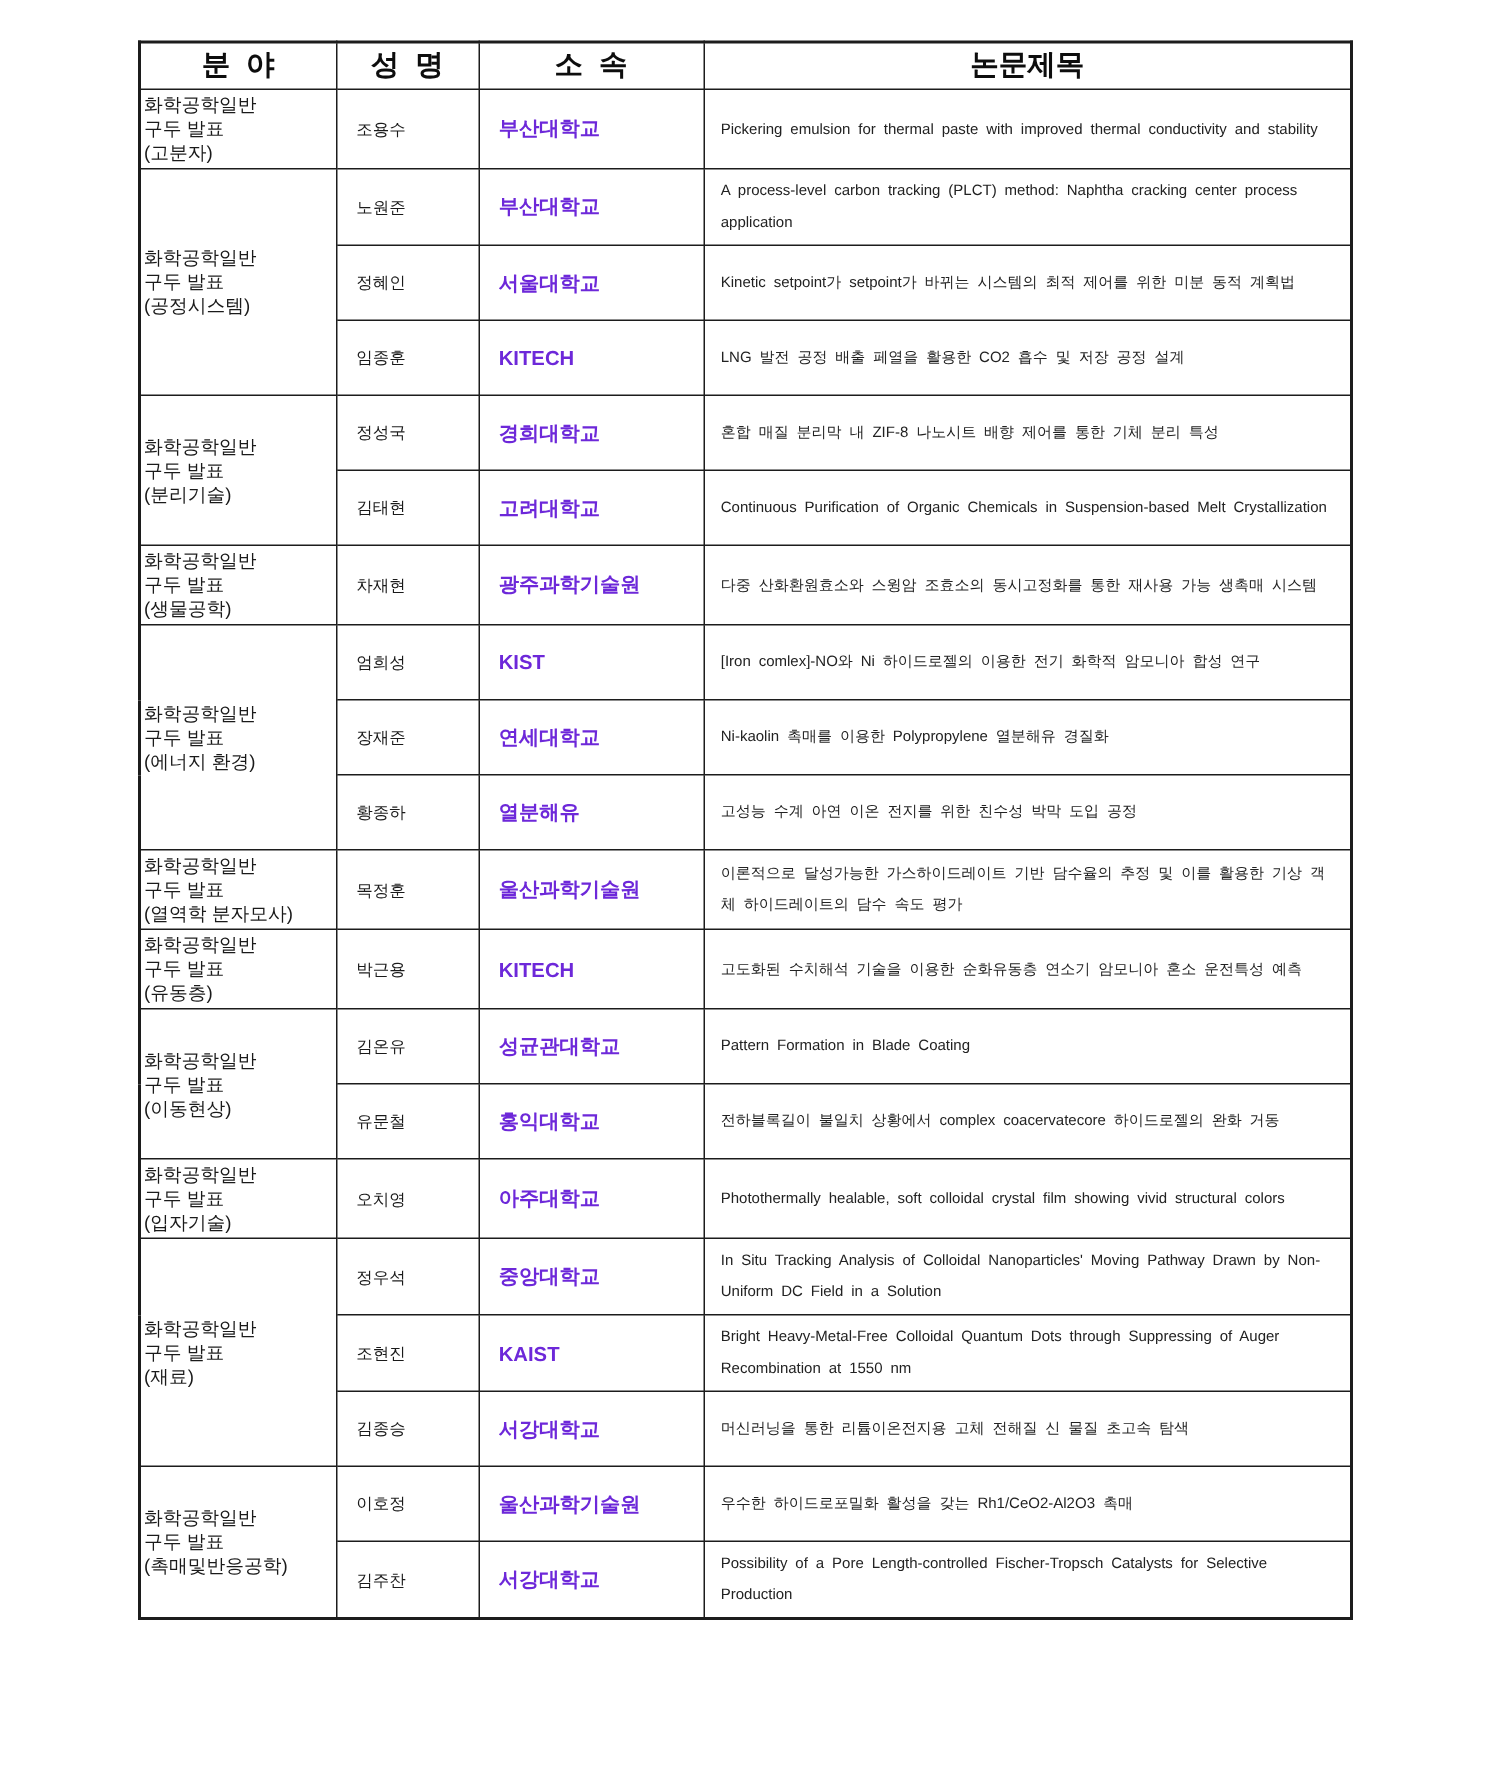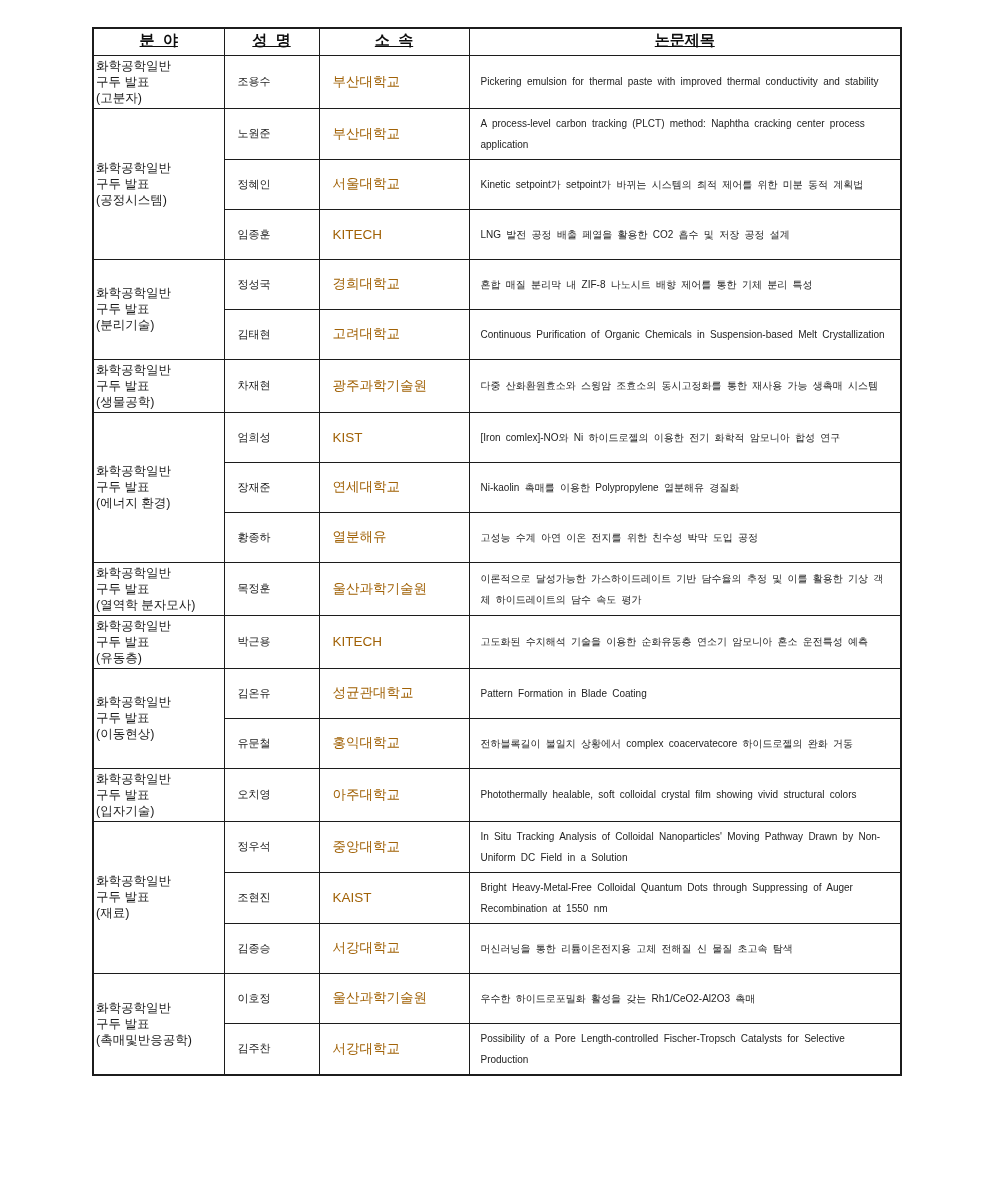--- a/index.html
+++ b/index.html
@@ -35,43 +35,43 @@
     table-layout: fixed;
     border: 2px solid #1c1c1c;
   }
   table.awards th, table.awards td {
     border: 1.5px solid #1c1c1c;
     vertical-align: middle;
     box-sizing: border-box;
   }
   table.awards th {
     height: 27px;
-    font-size: 15px;
+    font-size: 19px;
     font-weight: 700;
     white-space: pre;
     padding: 1px 0 3px 0;
     color: #0d0d0d;
-    text-decoration: underline;
   }
   table.awards tbody tr { height: 50px; }
   td.field-cell {
     font-size: 12.5px;
     line-height: 16px;
     color: #1a1a1a;
     padding: 2px 2px;
   }
   td.name-cell {
     font-size: 11px;
     padding-left: 13px;
     color: #1a1a1a;
   }
   td.affiliation-cell {
     font-size: 13.5px;
     padding-left: 13px;
-    color: #a16207;
+    color: #6d28d9;
+    font-weight: bold;
   }
   td.paper-cell {
     font-size: 10px;
     line-height: 21px;
     padding: 4px 10px 4px 11px;
     word-spacing: 2.5px;
     color: #222222;
   }
 </style>
 </head>

